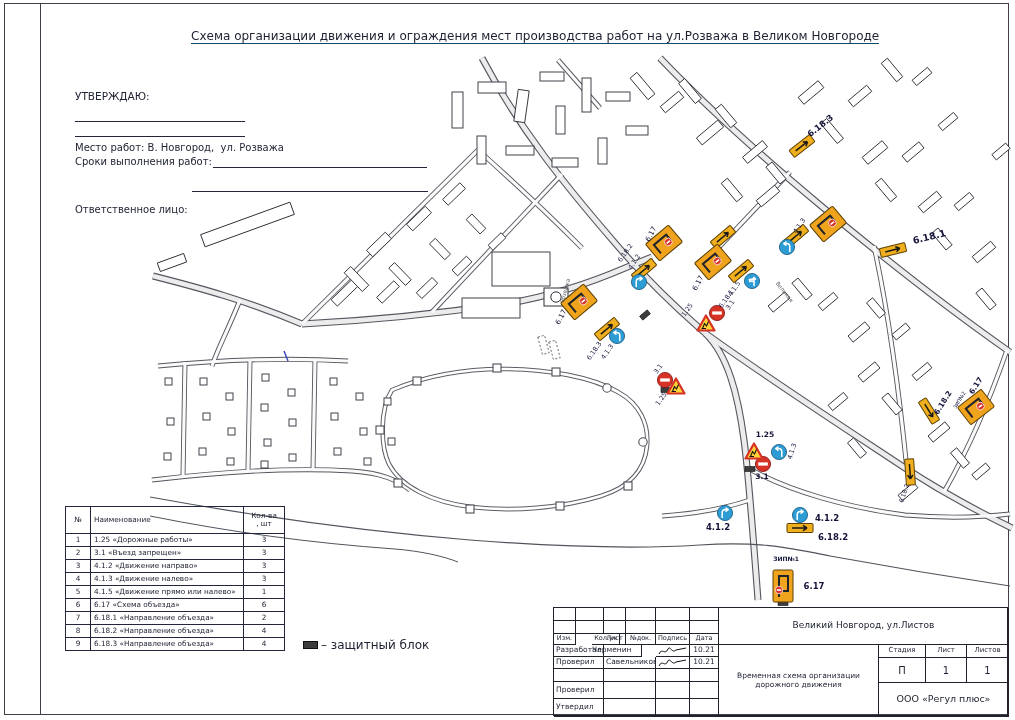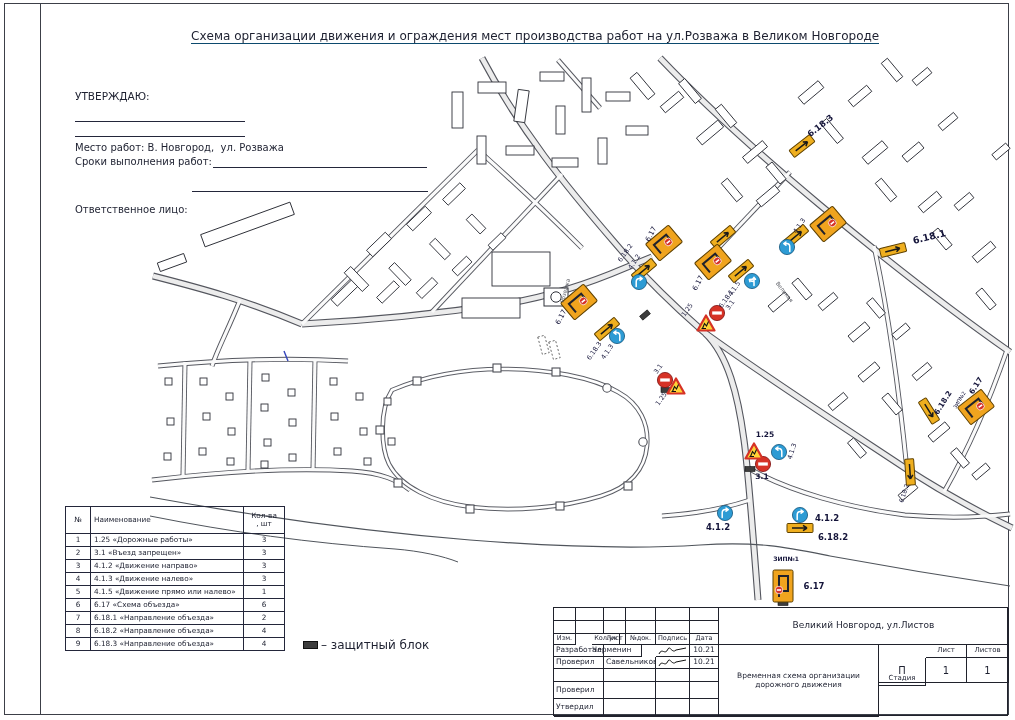--- a/index.html
+++ b/index.html
@@ -480,20 +480,21 @@
       <div class="tb-cell tb-left" style="left: 0px; top: 74px; width: 50px; height: 17px;">Проверил</div>
       <div class="tb-cell tb-left" style="left: 50px; top: 74px; width: 52px; height: 17px;"></div>
       <div class="tb-cell" style="left: 102px; top: 74px; width: 34px; height: 17px;"></div>
       <div class="tb-cell" style="left: 136px; top: 74px; width: 29px; height: 17px;"></div>
       <div class="tb-cell tb-left" style="left: 0px; top: 91px; width: 50px; height: 18px;">Утвердил</div>
       <div class="tb-cell tb-left" style="left: 50px; top: 91px; width: 52px; height: 18px;"></div>
       <div class="tb-cell" style="left: 102px; top: 91px; width: 34px; height: 18px;"></div>
       <div class="tb-cell" style="left: 136px; top: 91px; width: 29px; height: 18px;"></div>
       <div class="tb-cell" style="left: 165px; top: 0px; width: 290px; height: 37px; font-size: 9px;">Великий Новгород, ул.Листов</div>
       <div class="tb-cell" style="left: 165px; top: 37px; width: 160px; height: 72px; font-size: 7.5px; padding: 0px 6px;">Временная схема организации дорожного движения</div>
-      <div class="tb-cell" style="left: 325px; top: 37px; width: 47px; height: 13px; font-size: 7px; margin-top: 28px;">Стадия</div>
+      <div class="tb-cell" style="left: 325px; top: 37px; width: 47px; height: 13px; font-size: 7px;">Стадия</div>
       <div class="tb-cell" style="left: 372px; top: 37px; width: 41px; height: 13px; font-size: 7px;">Лист</div>
       <div class="tb-cell" style="left: 413px; top: 37px; width: 42px; height: 13px; font-size: 7px;">Листов</div>
       <div class="tb-cell" style="left: 325px; top: 50px; width: 47px; height: 25px; font-size: 10px;">П</div>
       <div class="tb-cell" style="left: 372px; top: 50px; width: 41px; height: 25px; font-size: 10px;">1</div>
       <div class="tb-cell" style="left: 413px; top: 50px; width: 42px; height: 25px; font-size: 10px;">1</div>
+      <div class="tb-cell" style="left: 325px; top: 75px; width: 130px; height: 34px; font-size: 9.5px;">ООО «Регул плюс»</div>
     </div>
 </div>
 
 </body></html>

